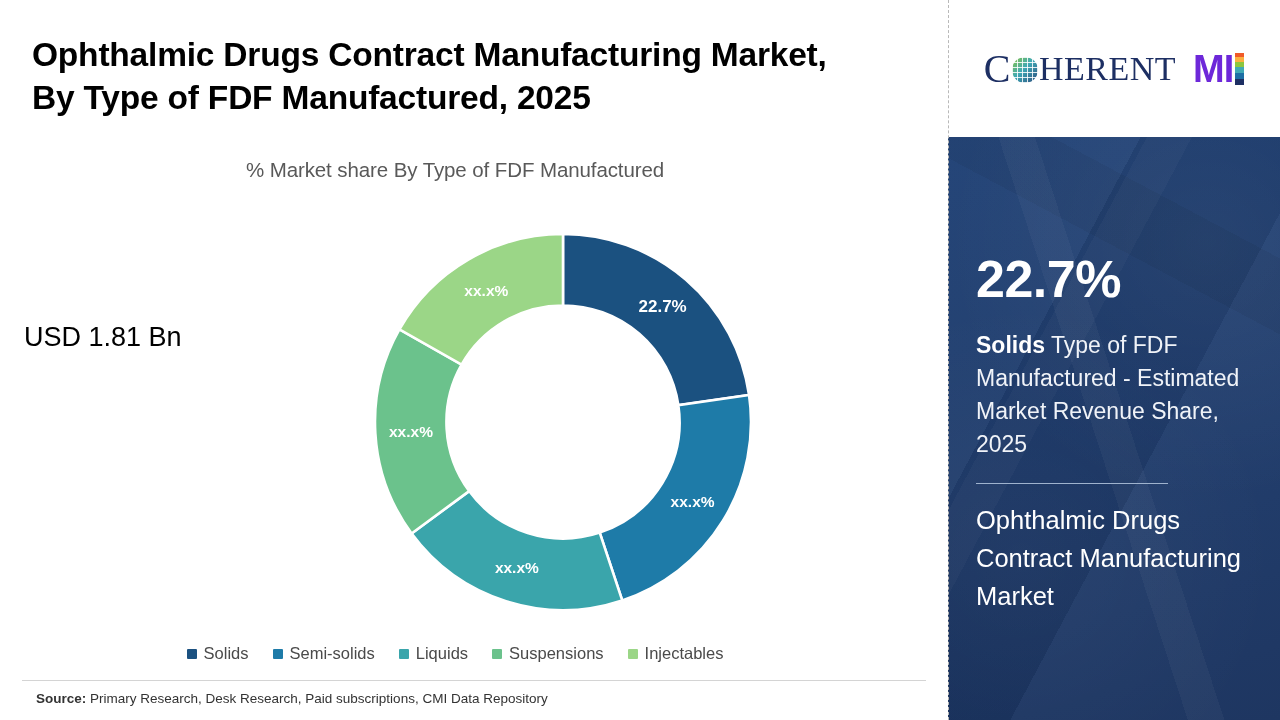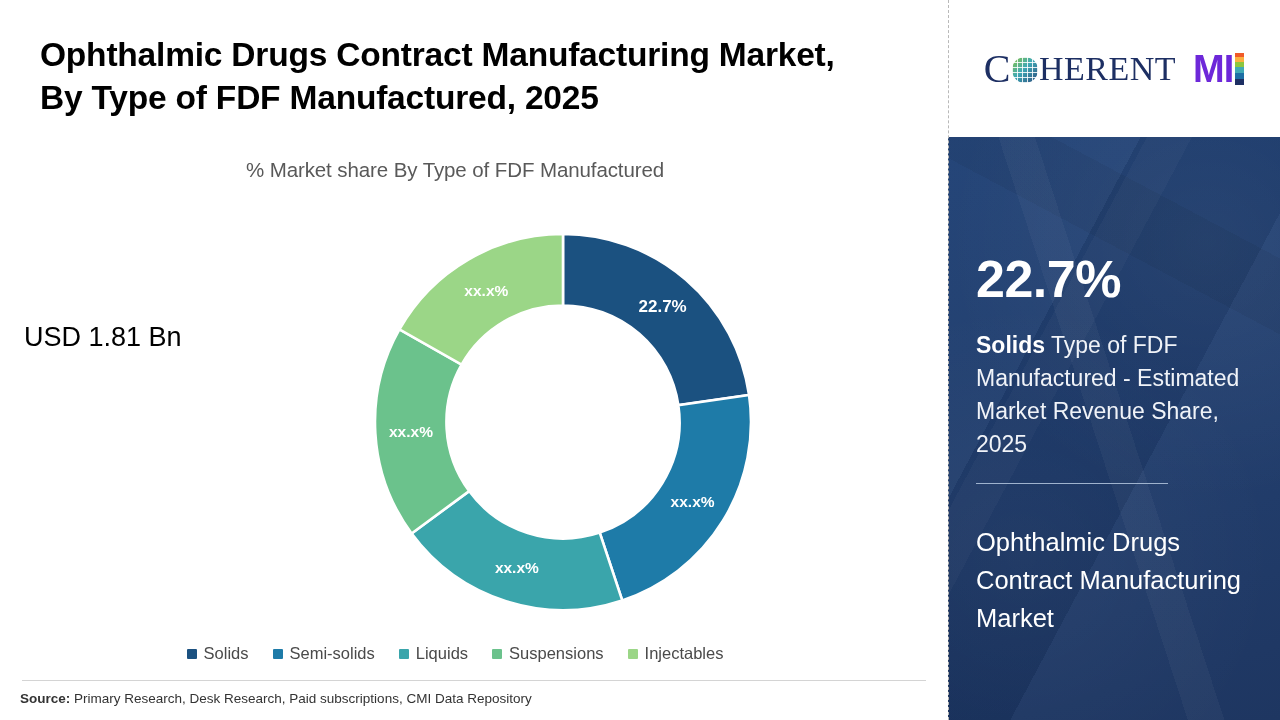--- a/index.html
+++ b/index.html
@@ -26,21 +26,21 @@
   .vdivider {
     position: absolute;
     left: 948px; top: 0;
     width: 0; height: 720px;
     border-left: 1.6px dashed #b9b9b9;
     z-index: 5;
   }
 
   .title {
     position: absolute;
-    left: 40px; top: 34px;
+    left: 32px; top: 34px;
     width: 810px;
     font-size: 33.5px;
     font-weight: bold;
     line-height: 1.28;
     color: #000000;
     letter-spacing: -0.2px;
   }
   .subtitle {
     position: absolute;
     left: 40px; top: 158px;
@@ -101,21 +101,21 @@
 
   
   .footer-rule {
     position: absolute;
     left: 22px; top: 680px;
     width: 904px; height: 0;
     border-top: 1px solid #d4d4d4;
   }
   .source {
     position: absolute;
-    left: 20px; top: 691px;
+    left: 36px; top: 691px;
     font-size: 13.5px;
     color: #333333;
     white-space: nowrap;
   }
   .source b { font-weight: bold; }
 
   
   .right-panel {
     position: relative;
     width: 332px; height: 720px;
@@ -217,21 +217,21 @@
   }
   .stat-desc b { font-weight: bold; color: #ffffff; }
   .stat-rule {
     position: relative;
     margin-top: 22px;
     width: 192px; height: 0;
     border-top: 1.2px solid #9fb3ce;
   }
   .stat-market {
     position: relative;
-    margin-top: 40px;
+    margin-top: 18px;
     font-size: 25.5px;
     line-height: 1.48;
     color: #ffffff;
     font-weight: normal;
   }
 </style>
 </head>
 <body>
 
 <div id="root">

